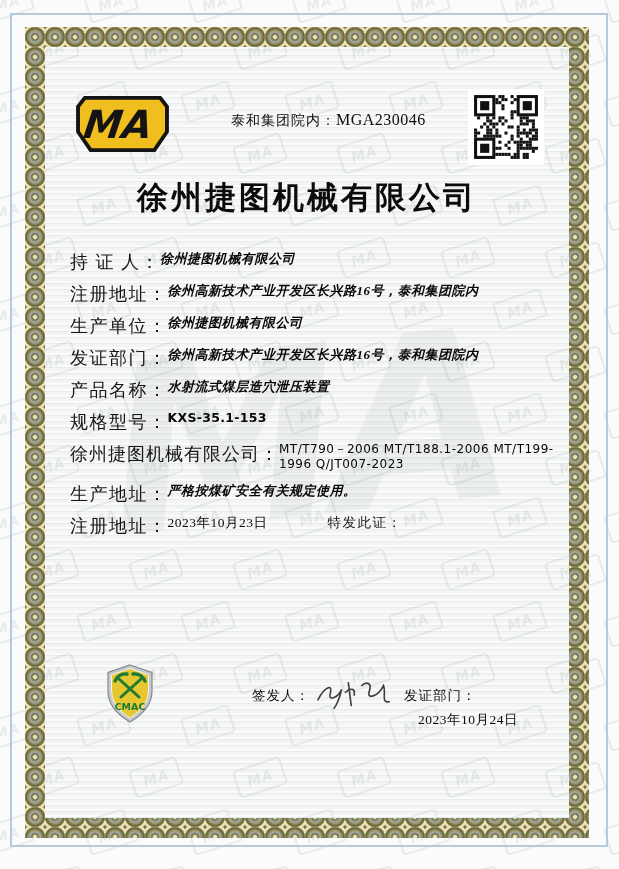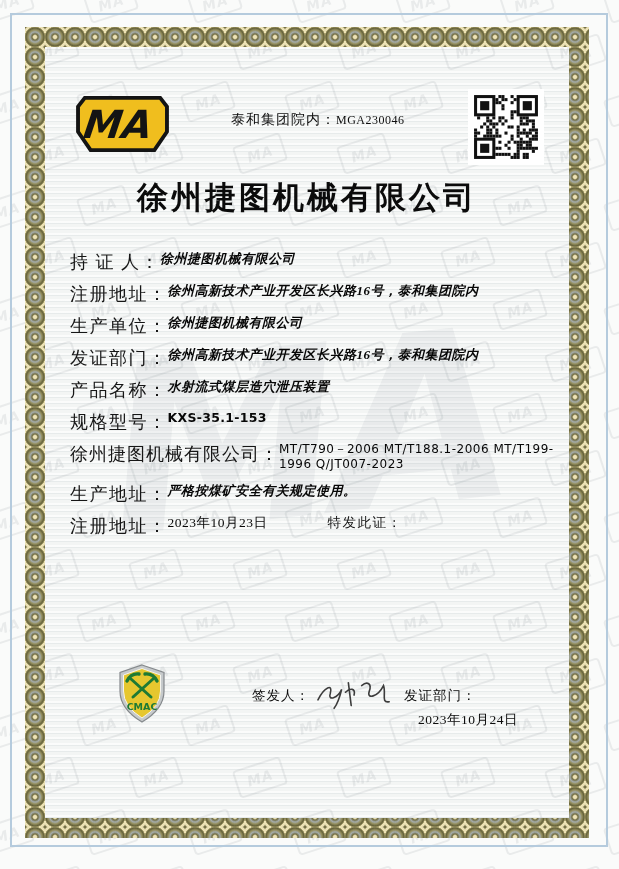--- a/index.html
+++ b/index.html
@@ -32,21 +32,21 @@
       repeating-linear-gradient(90deg, rgba(78,76,46,0.30) 0 1px, rgba(0,0,0,0) 1px 5px);
     background-size:20px 20px,7px 7px}
 
   
   .inner{position:relative;width:100%;height:100%;background-color:#f3f5f4;
     background-image:repeating-linear-gradient(180deg,
        rgba(255,255,255,0.65) 0 2px, rgba(221,227,228,0.55) 2px 3px, rgba(243,245,244,0) 3px 6px)}
 
   .ma-badge{position:absolute;left:31px;top:48px}
   .cert-line{position:absolute;left:186px;top:64px;white-space:nowrap;font-size:14px;letter-spacing:1px}
-  .cert-no{font-size:12px;letter-spacing:0.5px}
+  .cert-no{font-size:16px;letter-spacing:0.5px}
   .qr{position:absolute;left:423px;top:42px;width:76px;height:76px;background:#fff;
       display:flex;align-items:center;justify-content:center}
 
   .title{position:absolute;left:0;right:0;top:130px;text-align:center;
          font-size:31px;font-weight:700;letter-spacing:3px;color:#0b0b0b}
 
   .fields{position:absolute;left:25px;top:203px;width:488px}
   .frow{display:flex;align-items:flex-start;min-height:18px;margin-bottom:8px}
   .flabel{flex:0 0 80px;font-size:18px;letter-spacing:1.5px;color:#161616;white-space:pre}
   .fvalue{flex:1;font-weight:700;font-style:italic;font-size:13px;letter-spacing:0.5px;color:#070707}
@@ -57,21 +57,21 @@
   .frow.wide{min-height:34px;margin-bottom:6px}
   .frow.dates{margin-top:6px}
   .frow.dates .fvalue,.frow.dates .fvalue2{font-weight:400;font-style:normal;font-size:13.5px;letter-spacing:0.5px}
   .frow.dates .fvalue{flex:0 0 160px}
   .frow.dates .flabel2{flex:0 0 85px;font-size:13.5px;letter-spacing:1.5px}
   .frow.remark{margin-top:8px}
 
   .statement{position:absolute;left:20px;top:534px;width:492px;font-size:12.8px;font-weight:700;
              line-height:16.6px;text-indent:2em;letter-spacing:0.3px;text-align:justify;color:#070707}
 
-  .cmac{position:absolute;left:72px;top:617px}
+  .cmac{position:absolute;left:60px;top:617px}
   .sign-row{position:absolute;left:207px;top:640px;display:flex;align-items:flex-start;
             font-size:13.5px;letter-spacing:1px;white-space:nowrap}
   .signature{width:86px;height:38px;margin:-10px 6px 0 2px}
   .issue-date{position:absolute;left:373px;top:664px;font-size:13.5px;letter-spacing:0.5px}
 </style>
 </head>
 <body>
 
 <div class="page">
 

